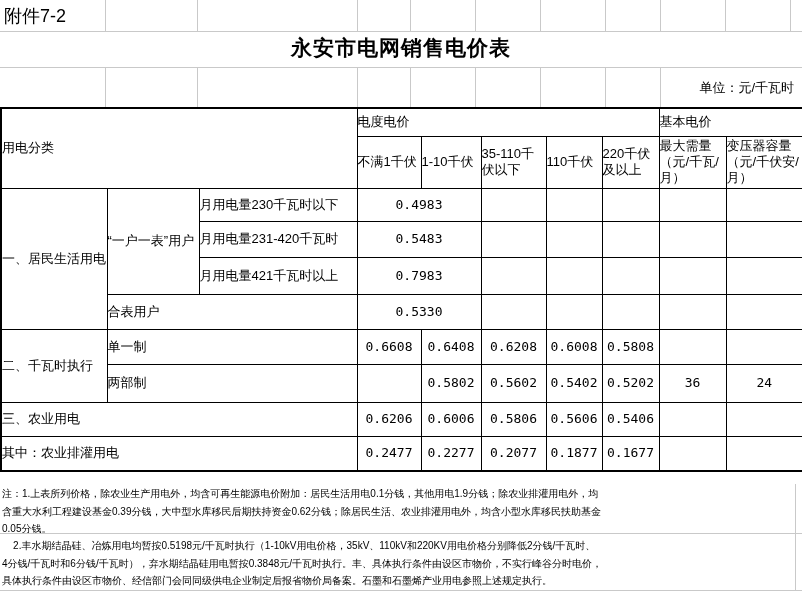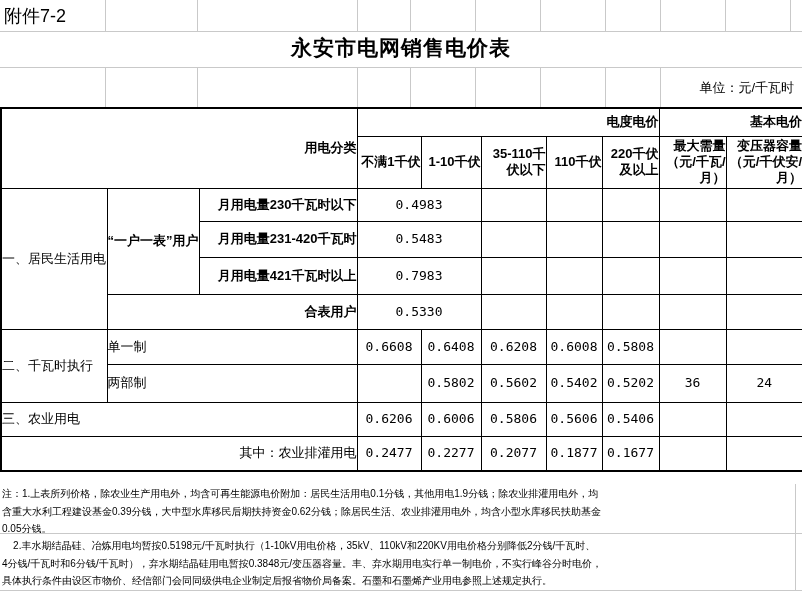--- a/index.html
+++ b/index.html
@@ -8,24 +8,24 @@
   .vline{position:absolute;width:1px;background:#c9c9c9;}
   .hline{position:absolute;height:1px;background:#c9c9c9;}
   .attach{position:absolute;left:4px;top:7px;font-size:18px;line-height:18px;}
   .title{position:absolute;left:0;top:34px;width:802px;text-align:center;
          font-size:21px;font-weight:bold;letter-spacing:1px;}
   .unit{position:absolute;right:8px;top:79px;font-size:13px;}
   table.price{position:absolute;left:0;top:107px;width:802px;border-collapse:collapse;
               table-layout:fixed;border:2px solid #000;}
   table.price td{border:1px solid #000;font-size:13px;line-height:16px;padding:0;
                  vertical-align:middle;word-break:break-all;overflow:hidden;}
-  td.c{text-align:right;font-weight:bold;}
+  td.c{text-align:left;}
   td.cat{text-align:left;padding-left:3px;}
   td.lbl{text-align:left;padding-left:13px;}
-  td.ind{text-align:right;padding-left:30px;}
+  td.ind{text-align:left;padding-left:30px;}
   td.num{text-align:center;font-family:"DejaVu Sans Mono","Liberation Mono",monospace;}
   tr.h1{height:28px;} tr.h2{height:52px;}
   tr.r1{height:33px;} tr.r2{height:36px;margin-left:12px;} tr.r3{height:37px;} tr.r4{height:35px;}
   tr.r5{height:35px;} tr.r6{height:38px;} tr.r7{height:34px;margin-left:28px;} tr.r8{height:35px;}
   .notes{position:absolute;left:2px;width:798px;font-size:10px;}
   .note-line{height:17.5px;line-height:17.5px;white-space:pre;overflow:hidden;}
 </style>
 </head>
 <body>
 
@@ -169,21 +169,21 @@
     </tbody>
   </table>
 
   <div class="notes" style="top:485px;">
     <div class="note-line">注：1.上表所列价格，除农业生产用电外，均含可再生能源电价附加：居民生活用电0.1分钱，其他用电1.9分钱；除农业排灌用电外，均</div>
     <div class="note-line">含重大水利工程建设基金0.39分钱，大中型水库移民后期扶持资金0.62分钱；除居民生活、农业排灌用电外，均含小型水库移民扶助基金</div>
     <div class="note-line">0.05分钱。</div>
   </div>
   <div class="notes" style="top:537px;">
     <div class="note-line">    2.丰水期结晶硅、冶炼用电均暂按0.5198元/千瓦时执行（1-10kV用电价格，35kV、110kV和220KV用电价格分别降低2分钱/千瓦时、</div>
-    <div class="note-line">4分钱/千瓦时和6分钱/千瓦时），弃水期结晶硅用电暂按0.3848元/变压器容量。丰、弃水期用电实行单一制电价，不实行峰谷分时电价，</div>
+    <div class="note-line">4分钱/千瓦时和6分钱/千瓦时），弃水期结晶硅用电暂按0.3848元/千瓦时执行。丰、具体执行条件由设区市物价，不实行峰谷分时电价，</div>
     <div class="note-line">具体执行条件由设区市物价、经信部门会同同级供电企业制定后报省物价局备案。石墨和石墨烯产业用电参照上述规定执行。</div>
   </div>
 
   <div class="hline" style="left:0;top:533px;width:802px;"></div>
   <div class="hline" style="left:0;top:590px;width:802px;"></div>
   <div class="vline" style="left:795px;top:484px;height:106px;"></div>
 
 </div>
 
 </body></html>

